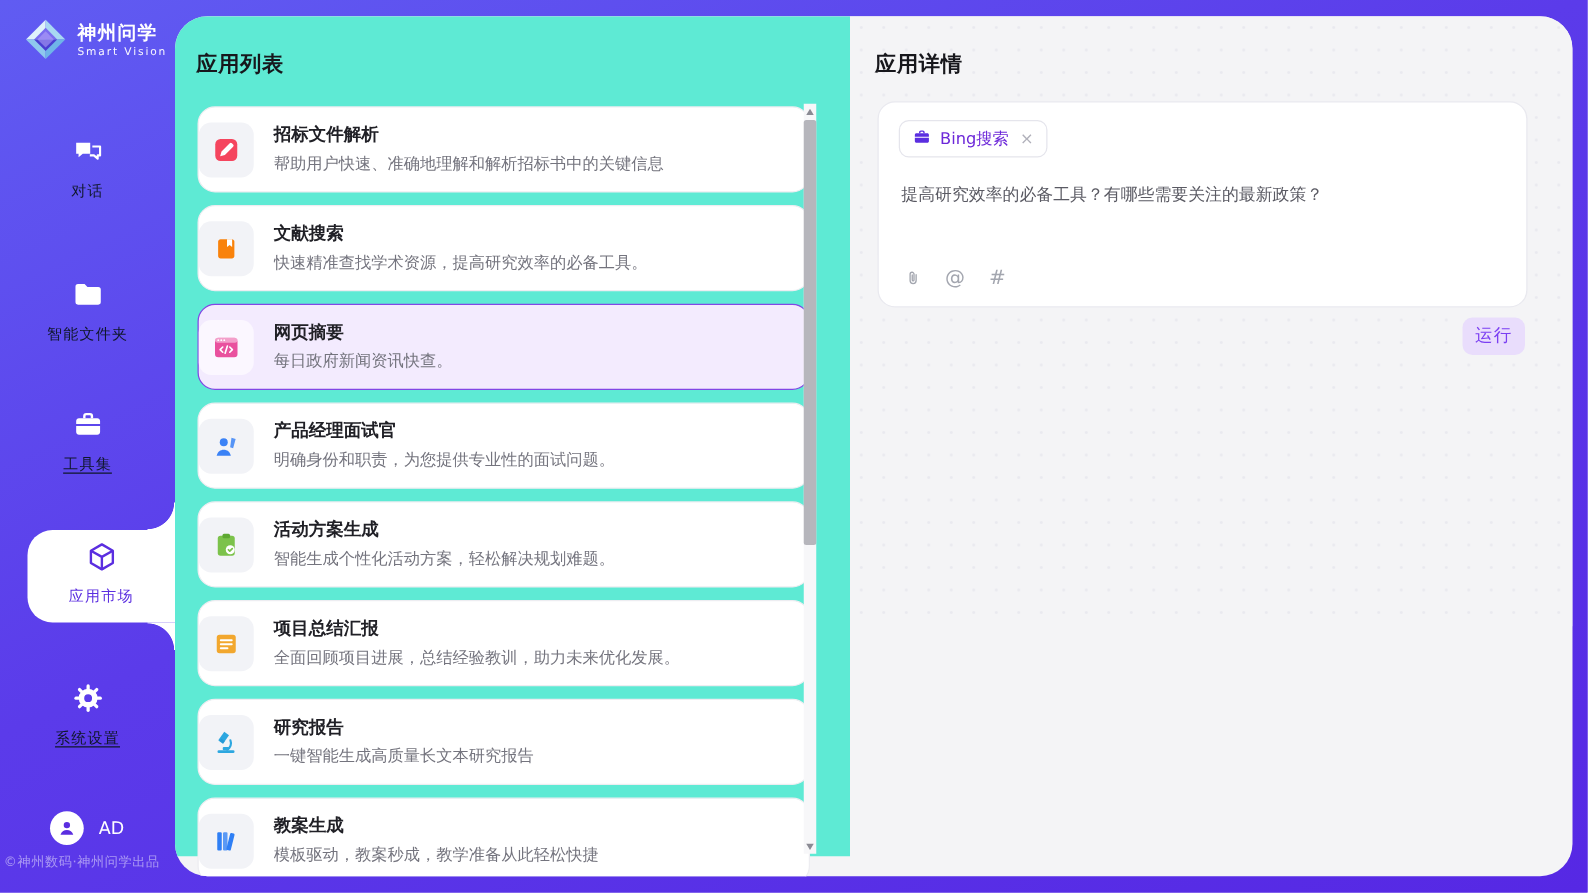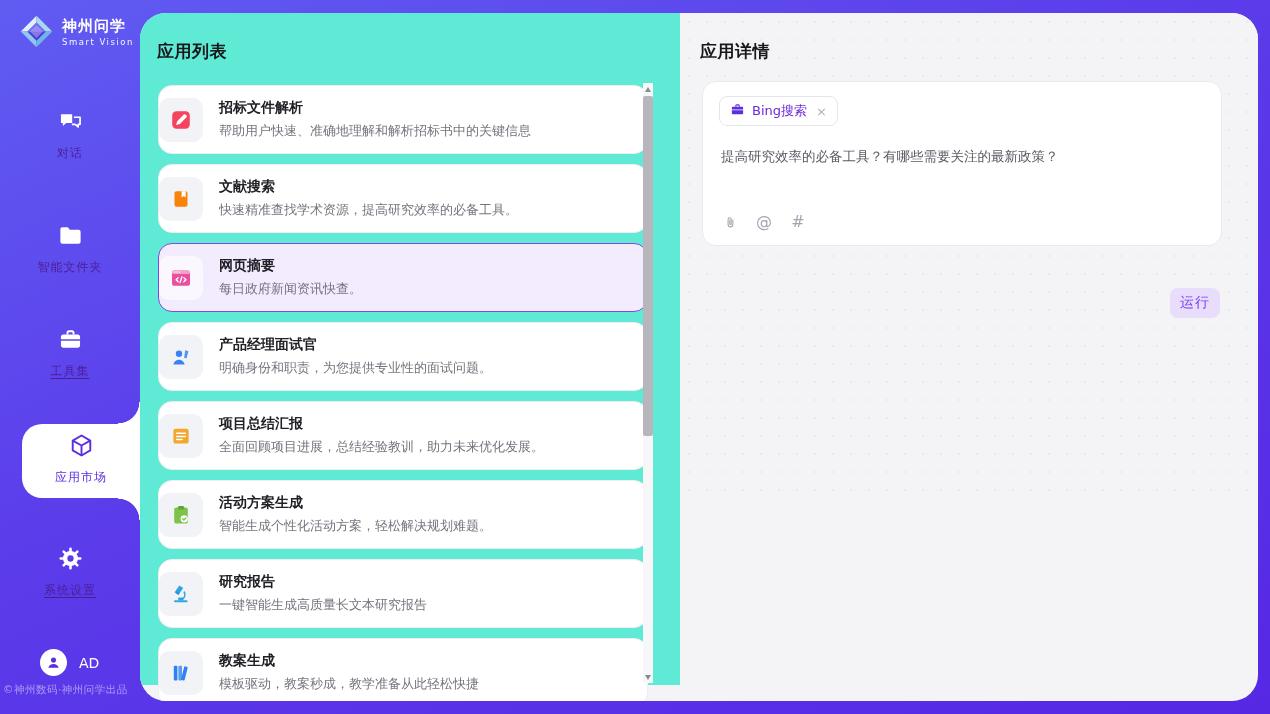--- a/index.html
+++ b/index.html
@@ -8,21 +8,21 @@
   *{box-sizing:border-box;}
 
   
   .sidebar{position:absolute;left:0;top:0;width:140px;height:714px;z-index:3;}
   .logo{position:absolute;left:18px;top:13px;display:flex;align-items:center;gap:7px;}
   .logo-mark svg{width:37px;height:37px;display:block;}
   .logo-text{display:flex;flex-direction:column;color:#fff;}
   .logo-name{font-size:15px;font-weight:700;letter-spacing:1px;}
   .logo-sub{font-size:8.5px;letter-spacing:1.5px;opacity:.95;margin-top:1px;}
 
-  .nav-item{position:absolute;left:0;width:140px;text-align:center;color:#4c1d95;cursor:pointer;}
+  .nav-item{position:absolute;left:0;width:140px;text-align:center;color:#0f172a;cursor:pointer;}
   .nav-icon svg{width:27px;height:27px;display:inline-block;}
   .nav-label{display:block;font-size:12px;margin-top:6px;letter-spacing:1px;}
   .nav-item.underlined .nav-label{text-decoration:underline;text-underline-offset:3px;}
   .nav-item.selected{color:#5b2ee0;width:118px;left:22px;}
   .nav-item.selected .nav-label{color:#5b2ee0;}
 
   .bubble{position:absolute;left:22px;top:424px;width:118px;height:74px;background:#fff;
     border-radius:20px 0 0 20px;}
   .fillet{position:absolute;left:118px;width:22px;height:22px;}
   .fillet-top{top:402px;background:radial-gradient(circle 22px at 0 0,rgba(0,0,0,0) 0 21px,#fff 21.6px);}
@@ -74,21 +74,21 @@
   .tool-tag{position:absolute;left:16px;top:14px;height:30px;border:1px solid #e5e5ec;border-radius:8px;
     background:#fff;display:inline-flex;align-items:center;gap:7px;padding:0 10px;cursor:pointer;}
   .tool-tag svg{width:15px;height:15px;}
   .tag-label{font-size:13px;color:#6d28d9;}
   .tag-close{font-size:13px;color:#b0b0ba;margin-left:2px;cursor:pointer;line-height:1;}
   .query{position:absolute;left:18px;top:64px;right:18px;font-size:13.5px;color:#5a5a63;line-height:1.5;}
   .prompt-toolbar{position:absolute;left:18px;bottom:14px;display:flex;align-items:center;gap:16px;}
   .tb-icon{width:18px;height:18px;display:flex;align-items:center;justify-content:center;cursor:pointer;}
   .tb-icon svg{width:17px;height:17px;}
   .tb-glyph{font-size:16px;color:#a3a6af;line-height:1;}
-  .run-btn{position:absolute;right:38px;top:275px;width:50px;height:30px;border:none;border-radius:8px;
+  .run-btn{position:absolute;right:38px;top:241px;width:50px;height:30px;border:none;border-radius:8px;
     background:#e9ddfc;color:#7b3ff2;font-size:14px;cursor:pointer;font-family:inherit;letter-spacing:1px;
     display:flex;align-items:center;justify-content:center;}
 </style>
 </head>
 <body>
 
 <aside class="sidebar">
   <div class="logo">
     <span class="logo-mark">
         <svg viewBox="0 0 40 40">
@@ -208,41 +208,41 @@
             </svg>
           </span>
           <span class="card-text">
             <span class="card-title">产品经理面试官</span>
             <span class="card-desc">明确身份和职责，为您提供专业性的面试问题。</span>
           </span>
         </div>
         <div class="card">
           <span class="card-icon">
             <svg viewBox="0 0 24 24">
-              <rect x="4.4" y="4.8" width="15.2" height="14.8" rx="2.2" fill="#f2a72e"></rect>
-              <path d="M7.6 9.2h8.8M7.6 12.4h8.8M7.6 15.6h5.4" stroke="#fff" stroke-width="1.5" stroke-linecap="round"></path>
-            </svg>
-          </span>
-          <span class="card-text">
-            <span class="card-title">项目总结汇报</span>
-            <span class="card-desc">全面回顾项目进展，总结经验教训，助力未来优化发展。</span>
-          </span>
-        </div>
-        <div class="card">
-          <span class="card-icon">
-            <svg viewBox="0 0 24 24">
               <rect x="5.2" y="4.6" width="13.6" height="16" rx="2.2" fill="#7cc24b"></rect>
               <rect x="9" y="3" width="6" height="3.6" rx="1.2" fill="#5ea832"></rect>
               <circle cx="15.2" cy="15.8" r="3.6" fill="#fff"></circle>
               <path d="M13.7 15.8l1.1 1.1 2-2" stroke="#7cc24b" stroke-width="1.4" fill="none" stroke-linecap="round" stroke-linejoin="round"></path>
             </svg>
           </span>
           <span class="card-text">
             <span class="card-title">活动方案生成</span>
             <span class="card-desc">智能生成个性化活动方案，轻松解决规划难题。</span>
+          </span>
+        </div>
+        <div class="card">
+          <span class="card-icon">
+            <svg viewBox="0 0 24 24">
+              <rect x="4.4" y="4.8" width="15.2" height="14.8" rx="2.2" fill="#f2a72e"></rect>
+              <path d="M7.6 9.2h8.8M7.6 12.4h8.8M7.6 15.6h5.4" stroke="#fff" stroke-width="1.5" stroke-linecap="round"></path>
+            </svg>
+          </span>
+          <span class="card-text">
+            <span class="card-title">项目总结汇报</span>
+            <span class="card-desc">全面回顾项目进展，总结经验教训，助力未来优化发展。</span>
           </span>
         </div>
         <div class="card">
           <span class="card-icon">
             <svg viewBox="0 0 24 24">
               <path d="M10.4 3.4l3.8 2.7-4.8 6.8-3.8-2.7z" fill="#2da7e0"></path>
               <path d="M8 8.9l2.9 2-1.4 2-2.9-2z" fill="#1f8fd0" opacity=".6"></path>
               <path d="M15.3 10.2a6 6 0 0 1-2.6 7.6" stroke="#2da7e0" stroke-width="1.7" fill="none" stroke-linecap="round"></path>
               <rect x="5" y="18.2" width="13.6" height="2.1" rx="1" fill="#2da7e0"></rect>
               <rect x="9.2" y="15.6" width="5" height="2.6" rx=".8" fill="#2da7e0"></rect>

